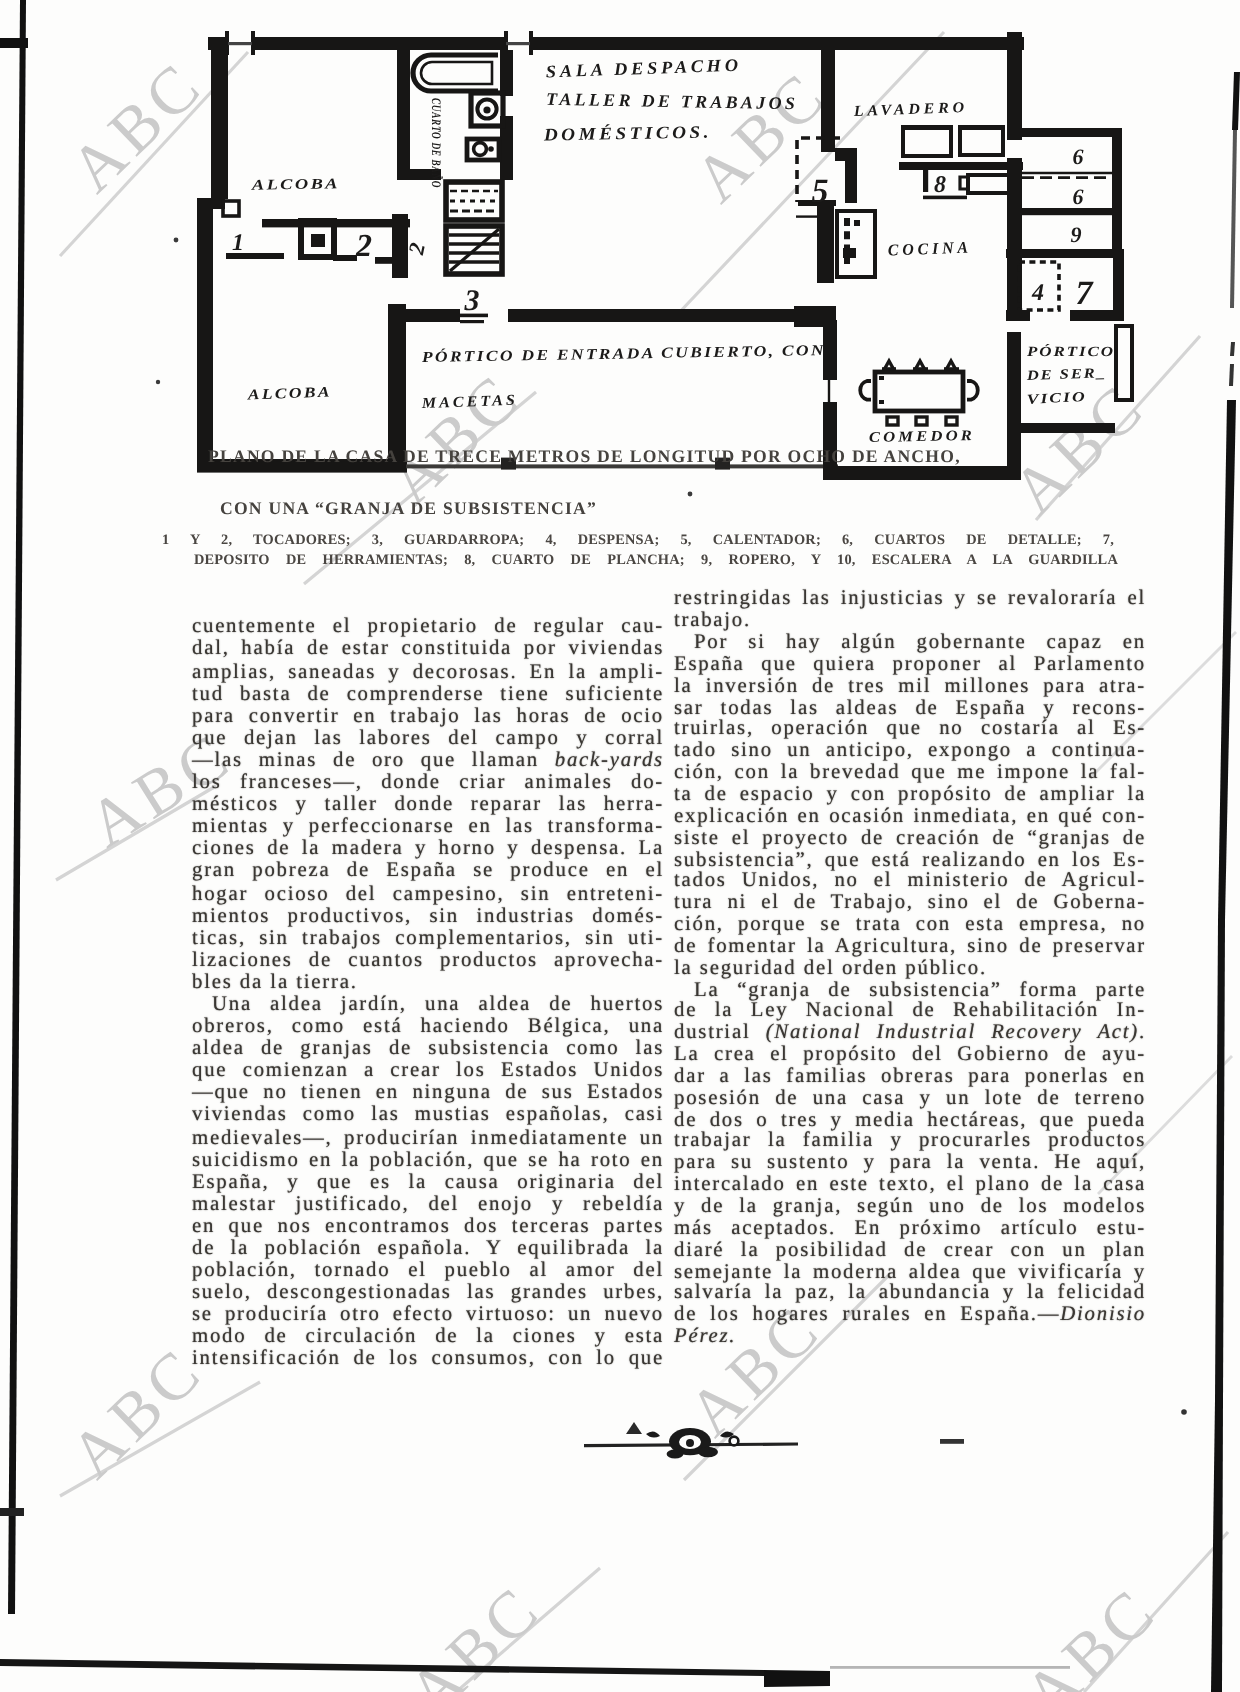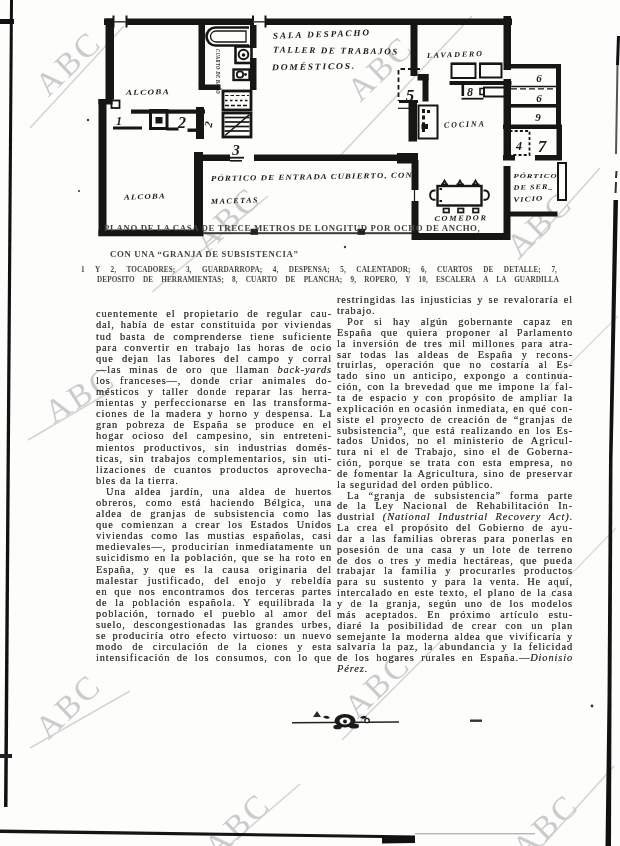--- a/index.html
+++ b/index.html
@@ -328,38 +328,40 @@
 
 <div class="txt cap" style="left:110px;top:249px;width:452px;">CON UNA “GRANJA DE SUBSISTENCIA”</div>
 
 <div class="txt leg" style="left:81px;top:266px;width:476px;text-align:justify;text-align-last:justify;white-space:nowrap;">1 Y 2, TOCADORES; 3, GUARDARROPA; 4, DESPENSA; 5, CALENTADOR; 6, CUARTOS DE DETALLE; 7,</div>
 
 <div class="txt leg" style="left:97px;top:276px;width:462px;text-align:justify;text-align-last:justify;white-space:nowrap;font-family:Liberation Serif, serif;">DEPOSITO DE HERRAMIENTAS; 8, CUARTO DE PLANCHA; 9, ROPERO, Y 10, ESCALERA A LA GUARDILLA</div>
 
 <div class="txt col" id="lcol" style="left:96px;top:296.4px;margin-top:12px;--lh:11.1px;">
 <div class="l">cuentemente el propietario de regular cau-</div>
 <div class="l">dal, había de estar constituida por viviendas</div>
+<div class="l">amplias, saneadas y decorosas. En la ampli-</div>
 <div class="l">tud basta de comprenderse tiene suficiente</div>
 <div class="l">para convertir en trabajo las horas de ocio</div>
 <div class="l">que dejan las labores del campo y corral</div>
 <div class="l">—las minas de oro que llaman <i>back-yards</i></div>
 <div class="l">los franceses—, donde criar animales do-</div>
 <div class="l">mésticos y taller donde reparar las herra-</div>
 <div class="l">mientas y perfeccionarse en las transforma-</div>
 <div class="l">ciones de la madera y horno y despensa. La</div>
 <div class="l">gran pobreza de España se produce en el</div>
 <div class="l">hogar ocioso del campesino, sin entreteni-</div>
 <div class="l">mientos productivos, sin industrias domés-</div>
 <div class="l">ticas, sin trabajos complementarios, sin uti-</div>
 <div class="l">lizaciones de cuantos productos aprovecha-</div>
 <div class="l short">bles da la tierra.</div>
 <div class="l ind">Una aldea jardín, una aldea de huertos</div>
 <div class="l">obreros, como está haciendo Bélgica, una</div>
 <div class="l">aldea de granjas de subsistencia como las</div>
 <div class="l">que comienzan a crear los Estados Unidos</div>
+<div class="l">—que no tienen en ninguna de sus Estados</div>
 <div class="l">viviendas como las mustias españolas, casi</div>
 <div class="l">medievales—, producirían inmediatamente un</div>
 <div class="l">suicidismo en la población, que se ha roto en</div>
 <div class="l">España, y que es la causa originaria del</div>
 <div class="l">malestar justificado, del enojo y rebeldía</div>
 <div class="l">en que nos encontramos dos terceras partes</div>
 <div class="l">de la población española. Y equilibrada la</div>
 <div class="l">población, tornado el pueblo al amor del</div>
 <div class="l">suelo, descongestionadas las grandes urbes,</div>
 <div class="l">se produciría otro efecto virtuoso: un nuevo</div>

